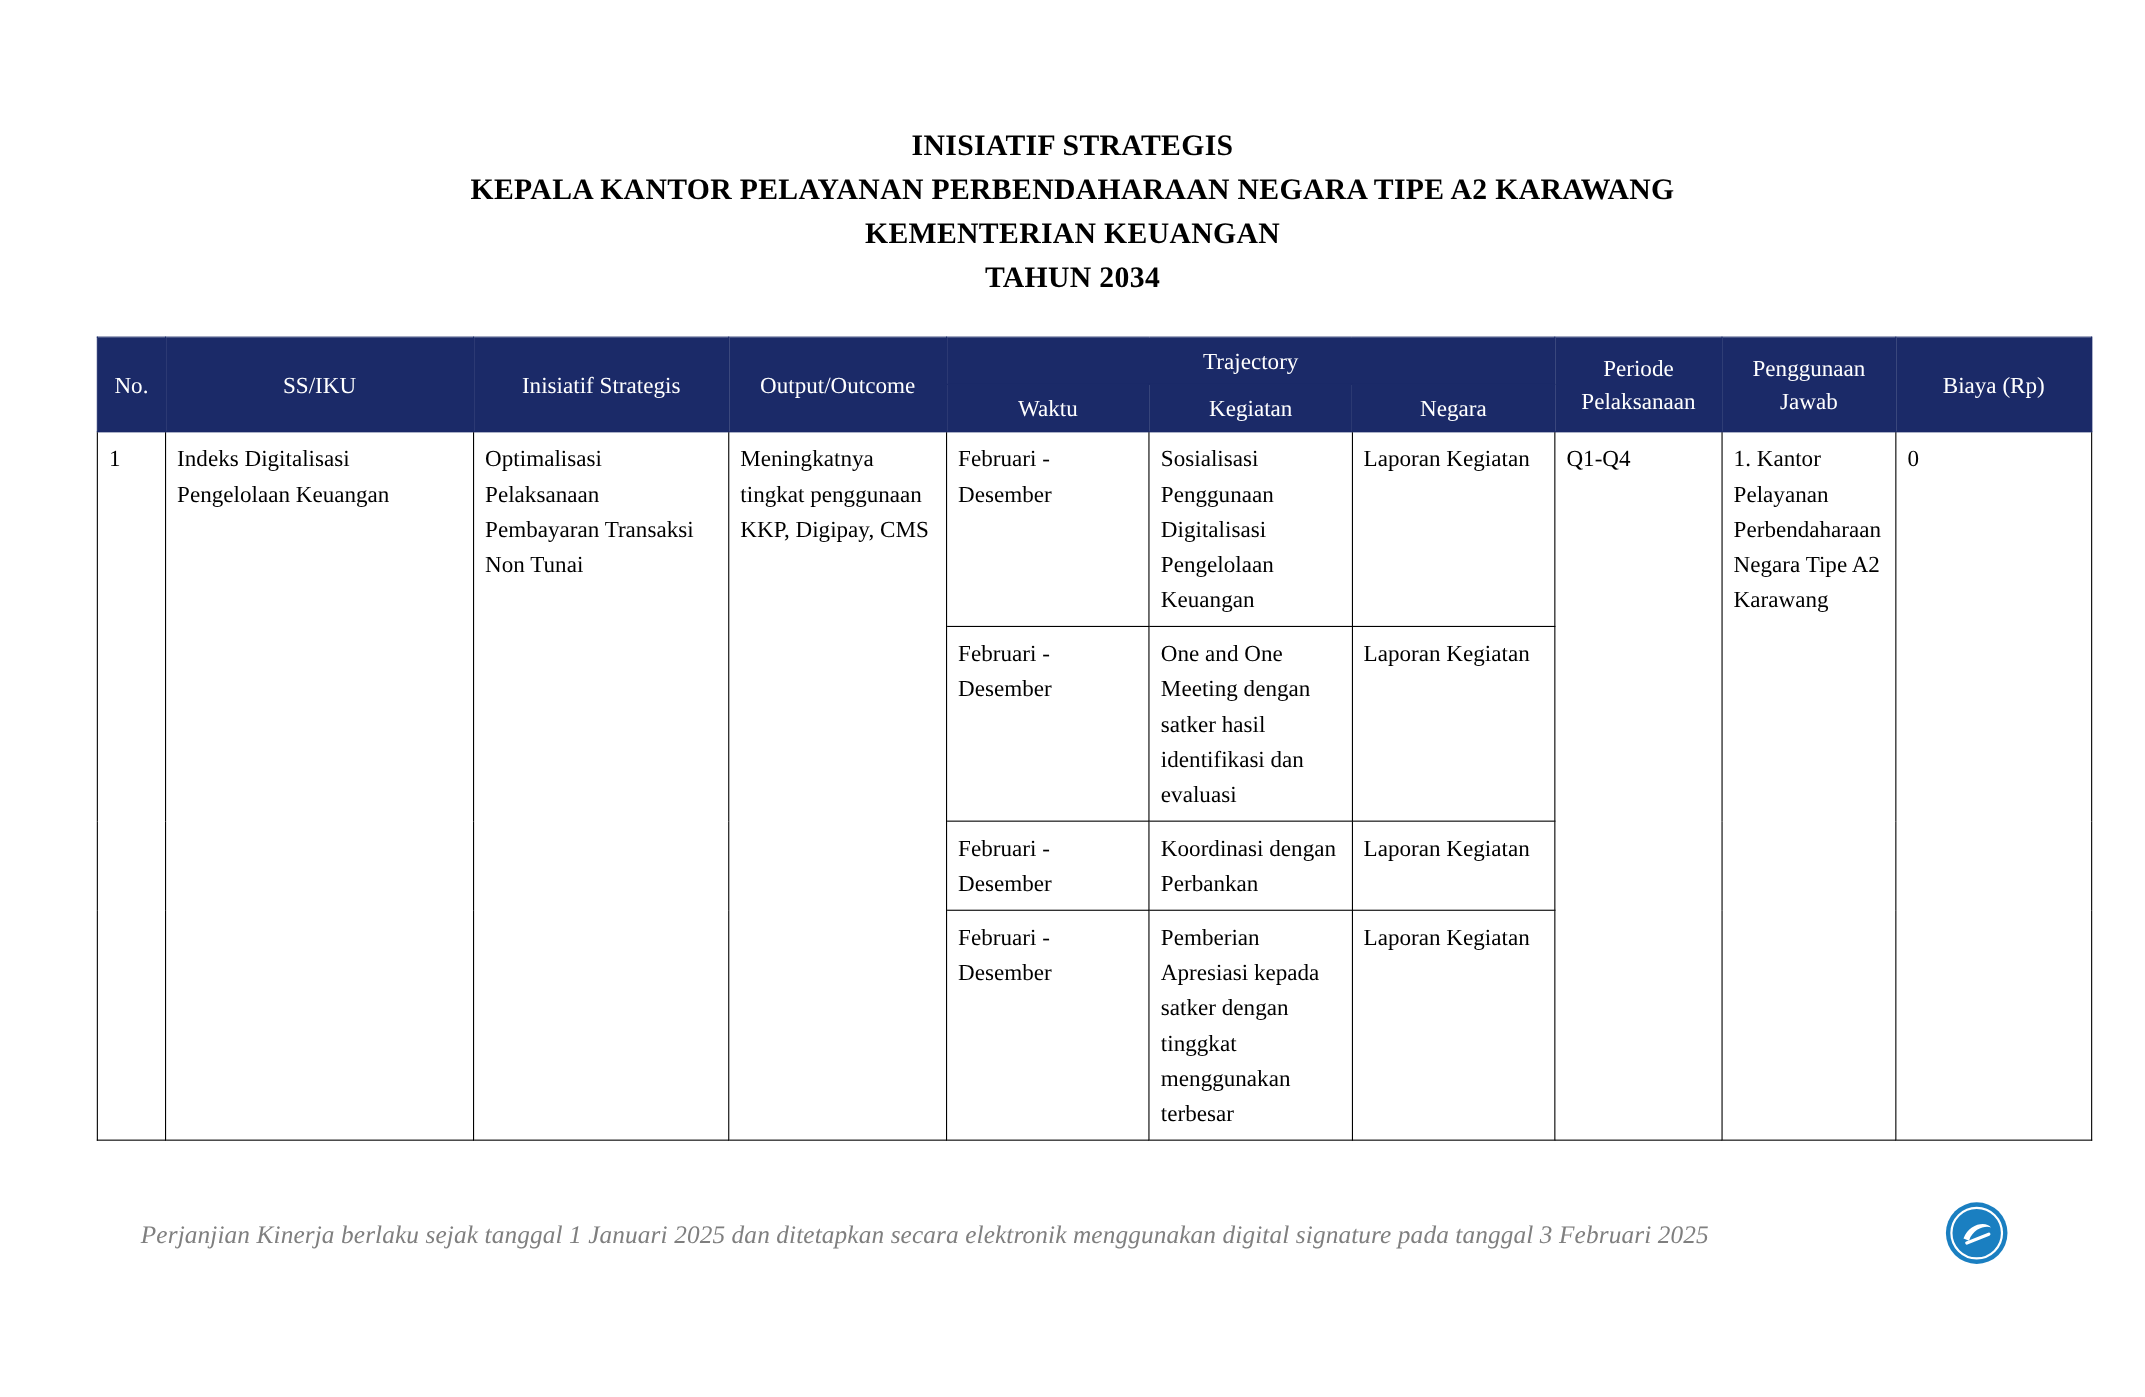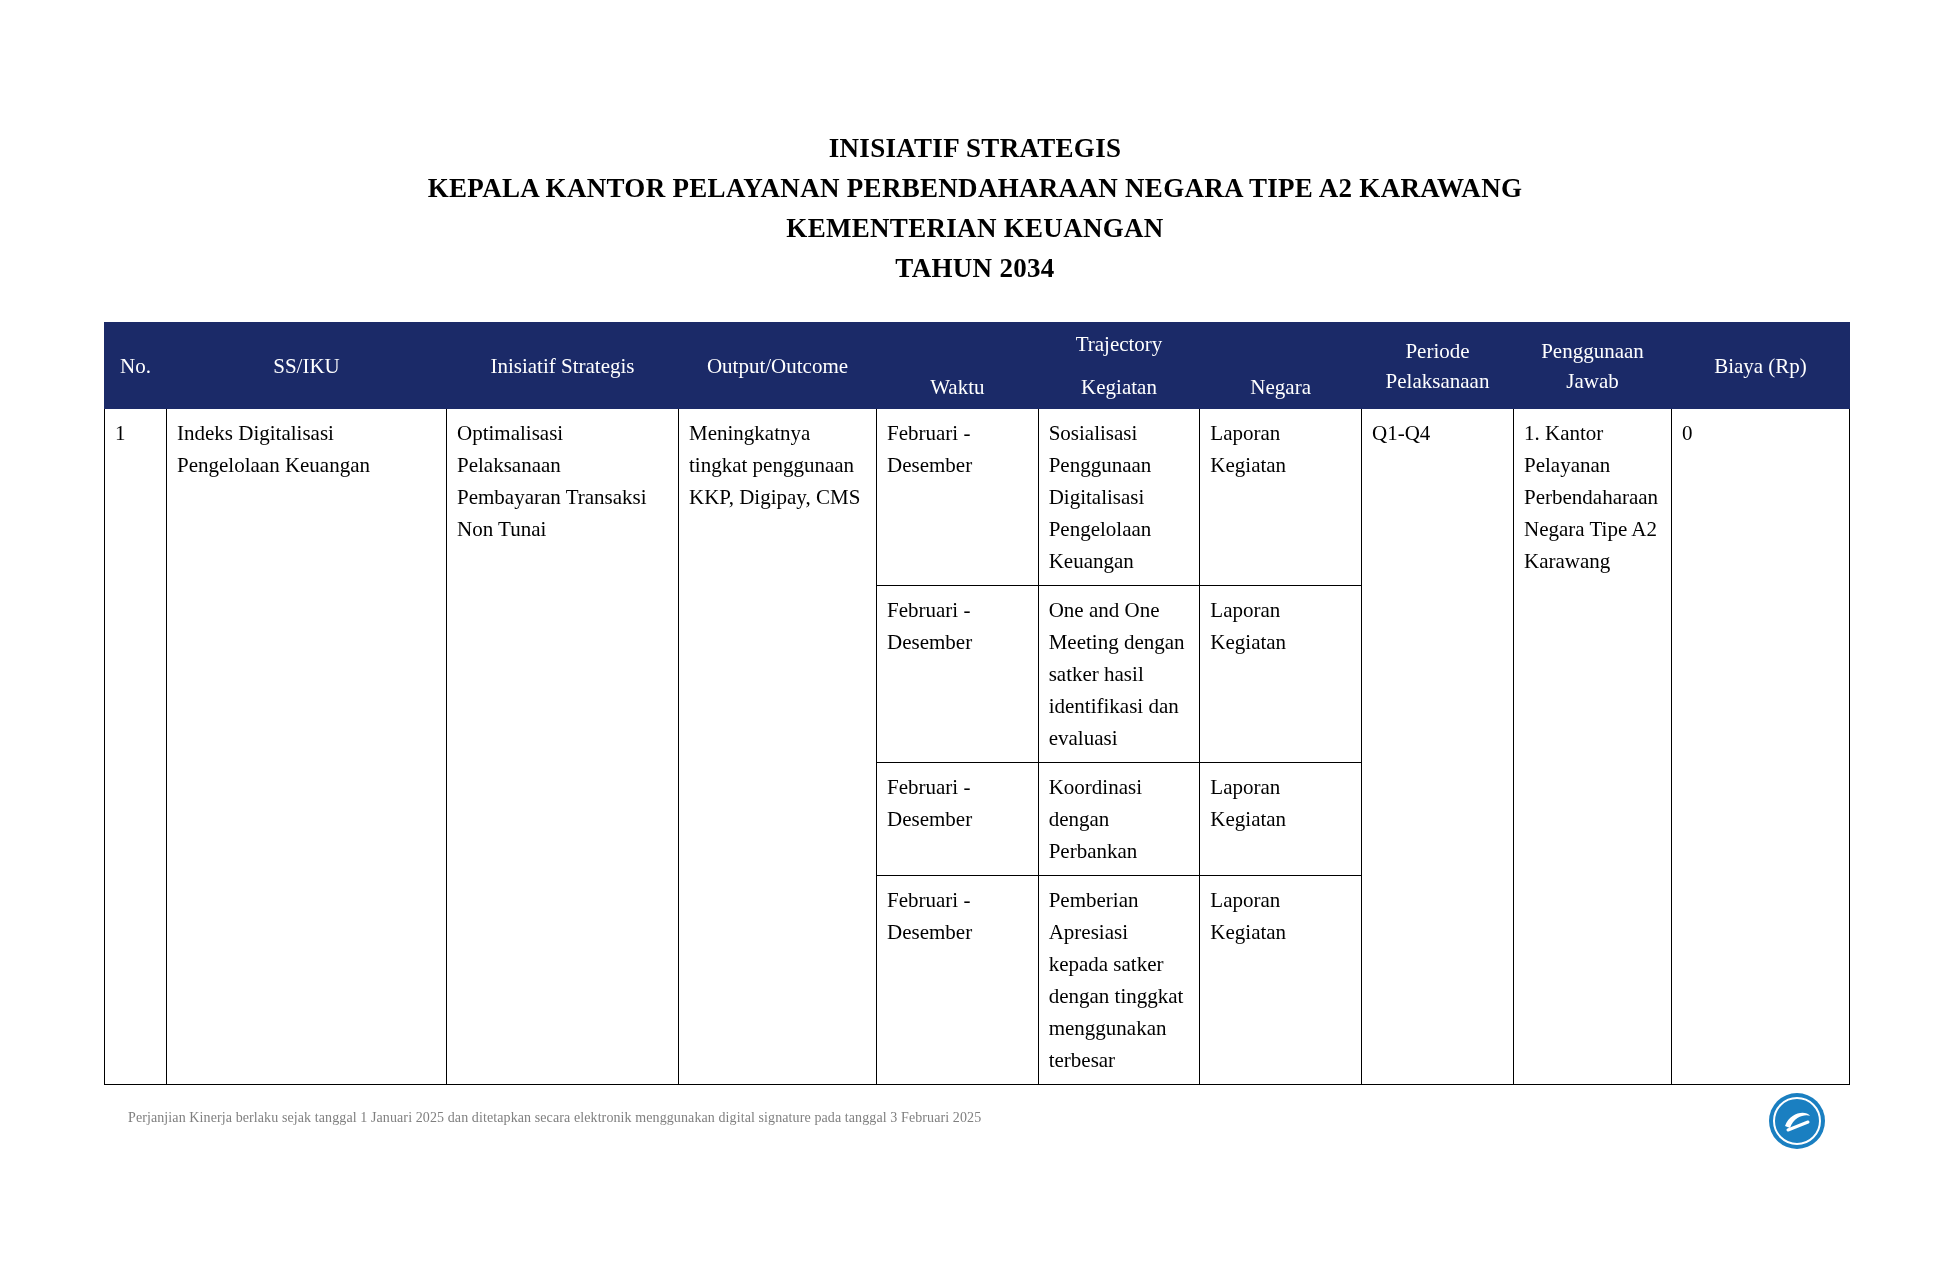--- a/index.html
+++ b/index.html
@@ -12,35 +12,35 @@
     width: 1950px;
     height: 1270px;
     font-family: "Liberation Serif", serif;
     color: #000000;
     position: relative;
   }
   .page {
     width: 1950px;
     height: 928px;
     position: relative;
-    padding: 16px;
+    padding: 0;
   }
   .title-block {
     text-align: center;
     padding-top: 112px;
   }
   .title-line {
     font-family: "Liberation Serif", serif;
     font-weight: bold;
     font-size: 27px;
     line-height: 40px;
     letter-spacing: 0.3px;
   }
   .table-wrap {
-    margin: 34px 84px 0 88px;
+    margin: 34px 48px 0 88px;
   }
   table.is-table {
     border-collapse: collapse;
     width: 100%;
     table-layout: fixed;
   }
   table.is-table th,
   table.is-table td {
     border: 1px solid #000000;
     vertical-align: top;
@@ -70,21 +70,22 @@
   .c-outputtr { width: 172px; }
   .c-periode { width: 152px; }
   .c-penanggung { width: 158px; }
   .c-biaya { width: 178px; }
 
   .footer-note {
     position: absolute;
     left: 128px;
     top: 1110px;
     font-family: "Liberation Serif", serif;
-    font-size: 14px;
+    font-style: italic;
+    font-size: 23px;
     color: #7f7f7f;
     letter-spacing: 0.1px;
   }
   .seal {
     position: absolute;
     left: 1768px;
     top: 1092px;
     width: 58px;
     height: 58px;
   }

